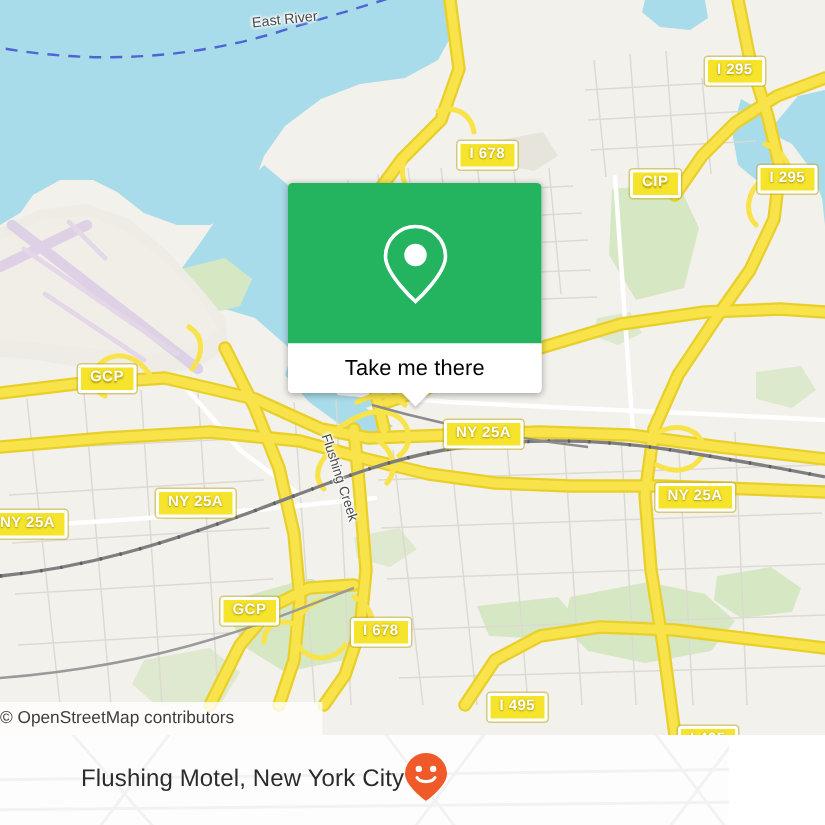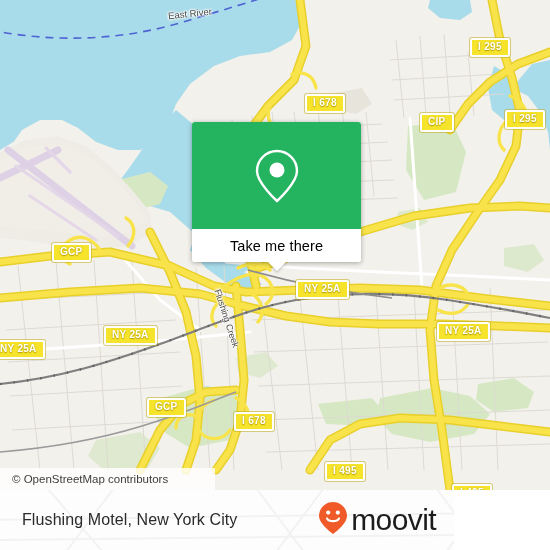--- a/index.html
+++ b/index.html
@@ -56,27 +56,27 @@
     border-top:10px solid #fff;
     filter:drop-shadow(0 2px 1px rgba(0,0,0,.17));
   }
 
   
   .attrib{
     position:absolute;left:0;bottom:0;height:22px;width:215px;
     background:rgba(255,255,255,.80);
     display:flex;align-items:center;
   }
-  .attrib span{font-size:11.5px;color:#3d3d3d;padding-left:12px;}
+  .attrib span{font-size:11.5px;color:#3d3d3d;}
 
   
   .footer{
     position:absolute;left:0;top:490px;width:454px;height:60px;
     background:#fdfdfd;overflow:hidden;
-    display:flex;align-items:center;justify-content:space-between;
+    display:flex;align-items:center;justify-content:flex-start;padding-left:32px;
   }
   .footer-title{
     position:relative;z-index:2;font-size:16px;color:#2b2b2b;padding-left:22px;letter-spacing:.1px;
   }
   .brand{position:relative;z-index:2;display:flex;align-items:center;padding-right:18px;}
   .brand-word{font-size:30px;color:#1c1c1c;letter-spacing:-.6px;line-height:30px;font-weight:normal;}
   .watermark{position:absolute;left:0;top:0;width:550px;height:60px;z-index:1;opacity:.55;}
 </style>
 </head>
 <body>
@@ -276,17 +276,16 @@
     <div class="footer-title">Flushing Motel, New York City</div>
     <div class="brand">
       <span style="display:inline-block;margin-right:3px;">
         <svg width="30" height="34" viewBox="0 0 30 34">
           <path d="M15 1 C7.3 1 1 7.3 1 15 C1 23 15 33 15 33 C15 33 29 23 29 15 C29 7.3 22.7 1 15 1 Z" fill="#ef5a28"></path>
           <circle cx="10.2" cy="11.6" r="2.1" fill="#ffffff"></circle>
           <circle cx="19.8" cy="11.6" r="2.1" fill="#ffffff"></circle>
           <path d="M9 17.4 C11 21 19 21 21 17.4" stroke="#ffffff" stroke-width="2.1" fill="none" stroke-linecap="round"></path>
         </svg>
       </span>
-      <span class="brand-word">moovit</span>
     </div>
   </div>
 
 </div>
 
 </body></html>

